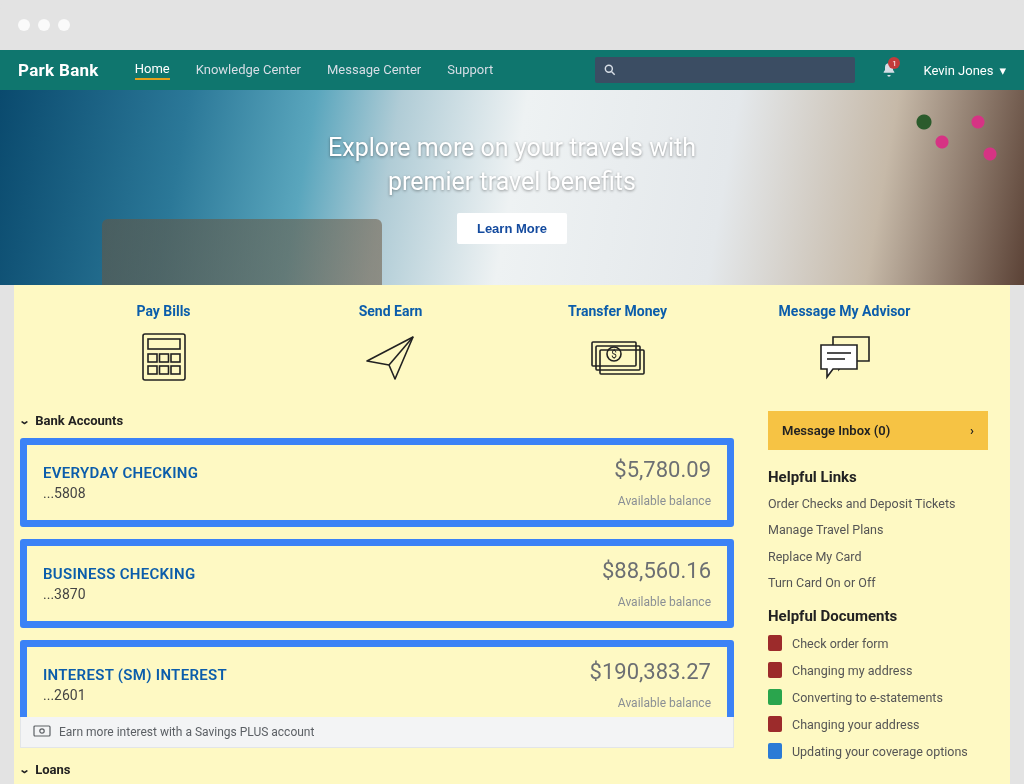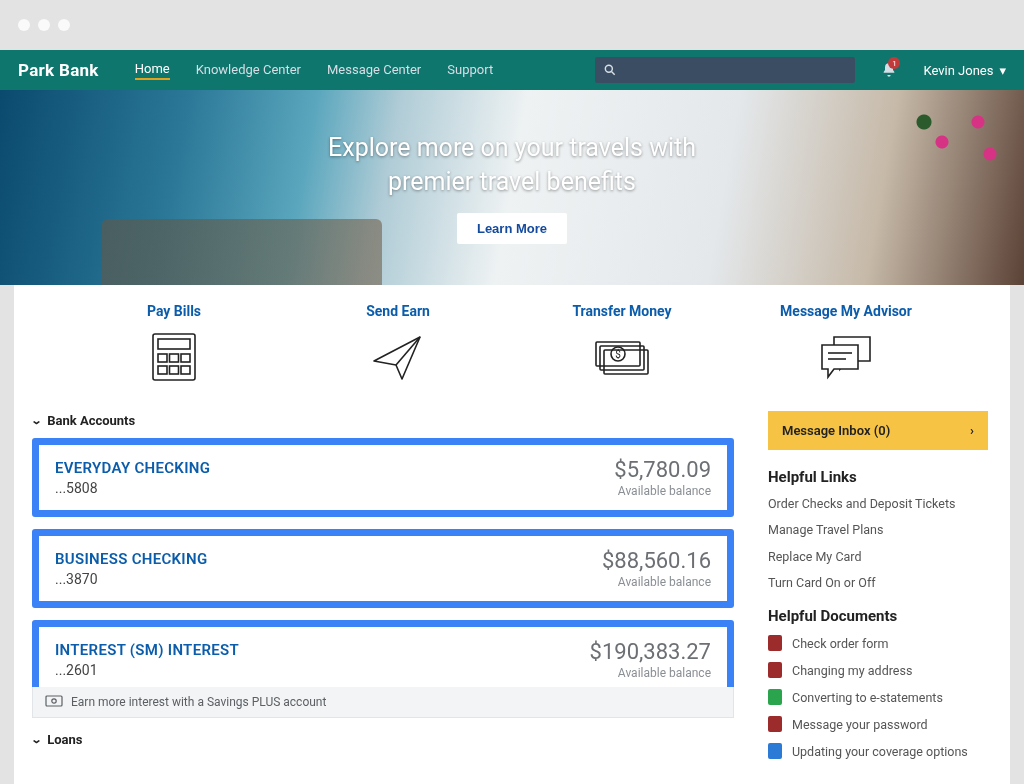--- a/index.html
+++ b/index.html
@@ -99,23 +99,23 @@
     padding: 8px 20px; border: none; border-radius: 2px; font-size: 13px; cursor:pointer;
   }
 
   .content-shell {
     flex: 1;
     background: #e3e3e3;
     padding: 0 14px 0 14px;
     overflow: hidden;
   }
   .content-panel {
-    background: #ffffff;
+    background: #fef9c3;
     height: 100%;
-    padding: 16px 22px 0 18px;
+    padding: 16px 22px 0 6px;
     overflow: hidden;
   }
 
   .quick-actions { display:flex; justify-content: space-around; padding: 2px 30px 26px 30px; }
   .qa {
     display:flex; flex-direction:column; align-items:center; gap:10px; cursor:pointer;
     width: 180px;
   }
   .qa-label { color:#0b5dab; font-weight:700; font-size:14px; }
   .qa-icon { width:64px; height:56px; display:flex; align-items:center; justify-content:center; }
@@ -131,21 +131,21 @@
   .chevron { display:inline-block; transform:scaleX(1.3); font-size:11px; }
 
   .acct-card {
     border: 7px solid #3b82f6; border-radius: 3px;
     padding: 12px 16px; margin-bottom: 12px;
     display:flex; justify-content:space-between; align-items:center;
   }
   .acct-name { color:#0b5dab; font-weight:600; font-size:15px; letter-spacing:.3px; }
   .acct-mask { color:#444; font-size:14px; margin-top:3px; }
   .acct-bal { color:#6c6f73; font-size:22px; font-weight:400; text-align:right; }
-  .acct-sub { color:#8a8f95; font-size:12px; text-align:right; margin-top:2px; }
+  .acct-sub { color:#8a8f95; font-size:12px; text-align:right; margin-top:12px; }
 
   .promo-bar {
     background:#f3f4f5; border:1px solid #e2e5e8; border-top:none;
     padding:8px 12px; font-size:12px; color:#5c6065; margin:-12px 0 14px 0;
     display:flex; align-items:flex-start; gap:8px;
   }
 
   .msg-inbox {
     background:#f6c344; padding: 12px 14px; font-size:13px; font-weight:600;
     display:flex; align-items:center; justify-content:space-between; color:#222;
@@ -334,21 +334,21 @@
           <div class="doc-row">
               <span class="doc-ico pdf-red"></span>
               <span>Changing my address</span>
             </div>
           <div class="doc-row">
               <span class="doc-ico doc-green"></span>
               <span>Converting to e-statements</span>
             </div>
           <div class="doc-row">
               <span class="doc-ico pdf-red"></span>
-              <span>Message your password</span>
+              <span>Changing your address</span>
             </div>
           <div class="doc-row">
               <span class="doc-ico doc-blue"></span>
               <span>Updating your coverage options</span>
             </div>
         </div>
       </div>
 
     </div>
   </div>

